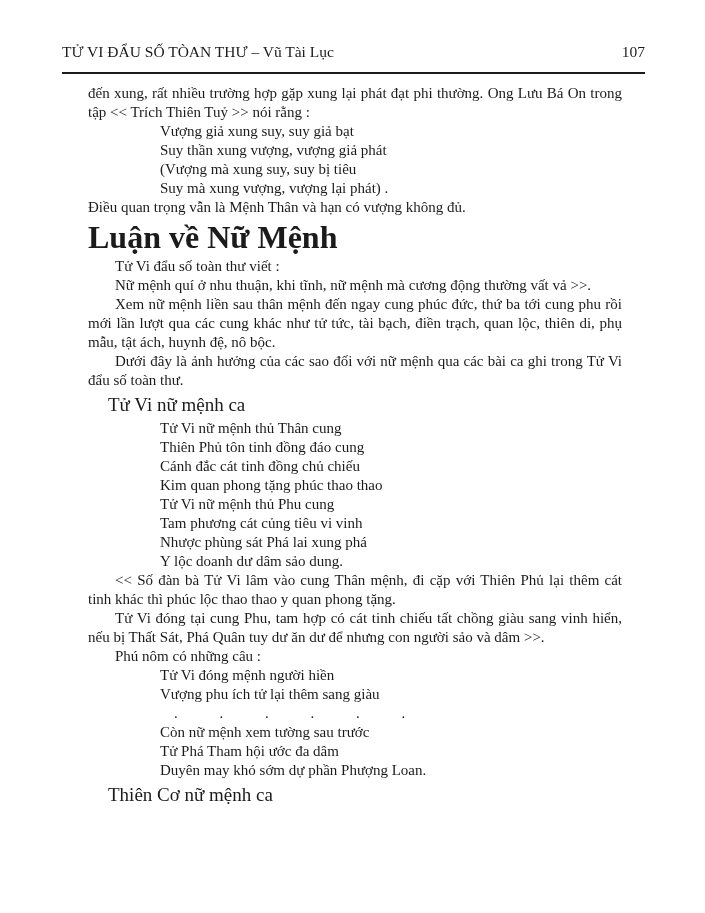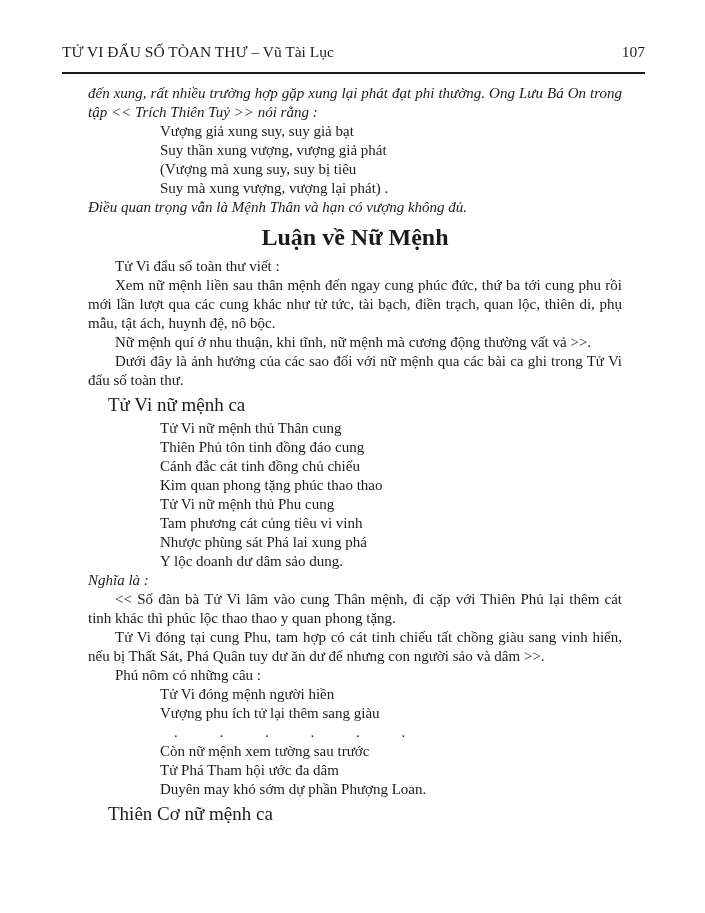--- a/index.html
+++ b/index.html
@@ -29,29 +29,28 @@
   .header-rule {
     border: none;
     border-top: 2px solid #1b1b1b;
     margin: 11px 0 0 0;
   }
   
   .content {
     margin: 10px 83px 0 88px;
   }
   .content p { margin: 0; }
-  .para          { text-align: justify; font-style: italic; }
+  .para          { text-align: justify; }
   .para-indent   { text-align: justify; text-indent: 27px; }
   .verse p       { margin-left: 72px; }
   .dots-line     { margin-left: 86px !important; word-spacing: 36px; letter-spacing: 1px; }
   .main-heading {
-    font-size: 24px;
+    font-size: 32px;
     line-height: 34px;
     font-weight: bold;
-    text-align: center;
     margin: 3px 0 3px 0;
   }
   .song-heading {
     font-size: 19px;
     line-height: 24px;
     font-weight: normal;
     margin: 3px 0 2px 20px;
   }
 </style>
 </head>
@@ -76,38 +75,37 @@
       <p>Suy thần xung vượng, vượng giả phát</p>
       <p>(Vượng mà xung suy, suy bị tiêu</p>
       <p>Suy mà xung vượng, vượng lại phát) .</p>
     </div>
 
     <p class="para">Điều quan trọng vẫn là Mệnh Thân và hạn có vượng không đủ.</p>
 
     <h1 class="main-heading">Luận về Nữ Mệnh</h1>
 
     <p class="para-indent">Tử Vi đẩu số toàn thư viết :</p>
+    <p class="para-indent">Nữ mệnh quí ở nhu thuận, khi tĩnh, nữ mệnh mà cương động thường vất vả &gt;&gt;.</p>
     <p class="para-indent">Xem nữ mệnh liền sau thân mệnh đến ngay cung phúc đức, thứ ba tới cung phu rồi mới lần lượt qua các cung khác như tử tức, tài bạch, điền trạch, quan lộc, thiên di, phụ mẫu, tật ách, huynh đệ, nô bộc.</p>
-    <p class="para-indent">Nữ mệnh quí ở nhu thuận, khi tĩnh, nữ mệnh mà cương động thường vất vả &gt;&gt;.</p>
     <p class="para-indent">Dưới đây là ảnh hưởng của các sao đối với nữ mệnh qua các bài ca ghi trong Tử Vi đẩu số toàn thư.</p>
 
     <h2 class="song-heading">Tử Vi nữ mệnh ca</h2>
 
     <div class="verse">
       <p>Tử Vi nữ mệnh thủ Thân cung</p>
       <p>Thiên Phủ tôn tinh đồng đáo cung</p>
       <p>Cánh đắc cát tinh đồng chủ chiếu</p>
       <p>Kim quan phong tặng phúc thao thao</p>
       <p>Tử Vi nữ mệnh thủ Phu cung</p>
       <p>Tam phương cát củng tiêu vi vinh</p>
       <p>Nhược phùng sát Phá lai xung phá</p>
       <p>Y lộc doanh dư dâm sảo dung.</p>
     </div>
 
-    <p class="para">Nghĩa là :</p>
     <p class="para-indent">&lt;&lt; Số đàn bà Tử Vi lâm vào cung Thân mệnh, đi cặp với Thiên Phủ lại thêm cát tinh khác thì phúc lộc thao thao y quan phong tặng.</p>
     <p class="para-indent">Tử Vi đóng tại cung Phu, tam hợp có cát tinh chiếu tất chồng giàu sang vinh hiển, nếu bị Thất Sát, Phá Quân tuy dư ăn dư để nhưng con người sảo và dâm &gt;&gt;.</p>
     <p class="para-indent">Phú nôm có những câu :</p>
 
     <div class="verse">
       <p>Tử Vi đóng mệnh người hiền</p>
       <p>Vượng phu ích tử lại thêm sang giàu</p>
       <p class="dots-line">. . . . . .</p>
       <p>Còn nữ mệnh xem tường sau trước</p>
       <p>Tử Phá Tham hội ước đa dâm</p>

